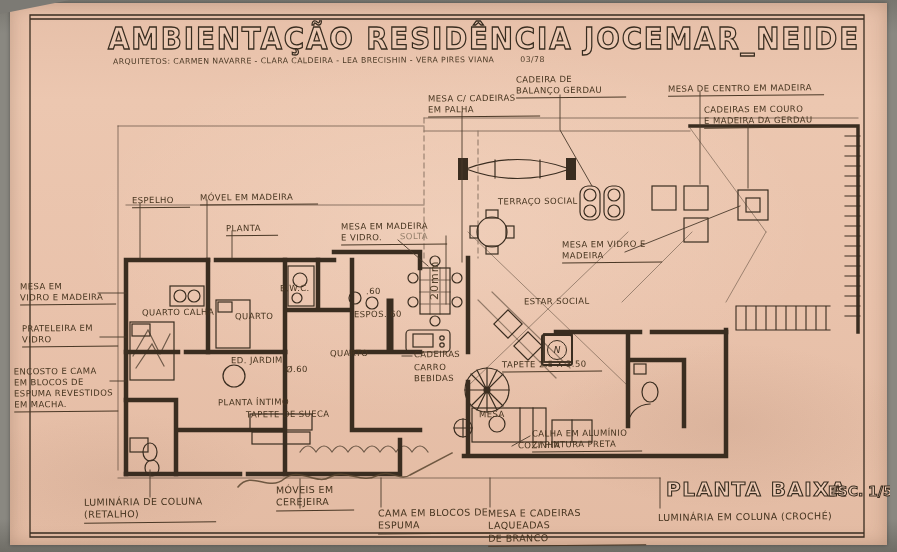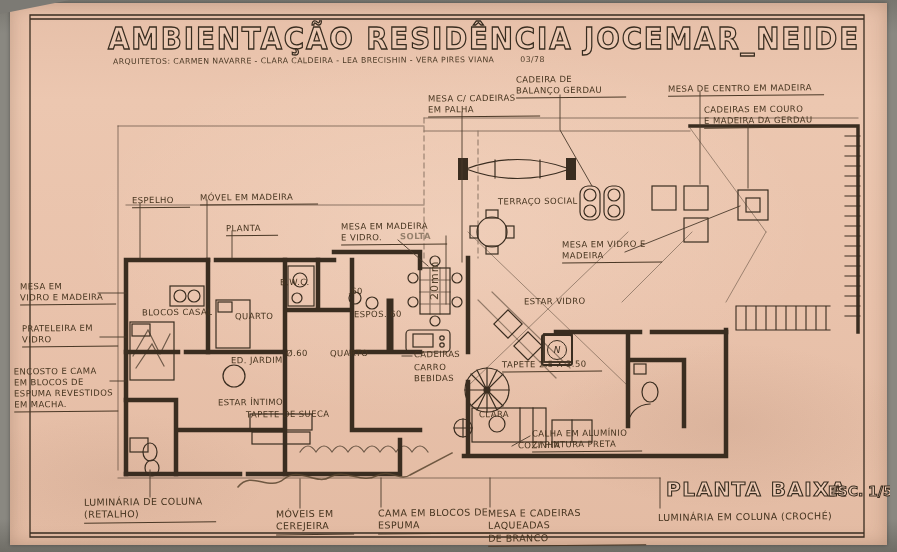--- a/index.html
+++ b/index.html
@@ -18,21 +18,21 @@
     box-shadow:inset 0 0 18px rgba(90,60,40,.28), 0 0 4px rgba(0,0,0,.35);
   }
   #tear{position:absolute;left:0;top:0;width:70px;height:14px;
     background:#7c7a74;clip-path:polygon(0 0,100% 0,0 100%);}
   .lbl{
     position:absolute;color:#46341f;font-size:8.5px;line-height:1.3;
     letter-spacing:.4px;white-space:pre-line;transform:rotate(-.6deg);
     font-family:"DejaVu Sans",sans-serif;
   }
   .ul{border-bottom:1px solid #4a3826;padding-bottom:1px;}
-  .light{color:#95806c;font-weight:bold;}
+  .light{color:#95806c;}
   .big{font-size:9.5px;}
   .rot90{transform:rotate(-90deg);transform-origin:left top;font-size:11px;letter-spacing:1px;color:#55422c;}
   #subtitle{position:absolute;left:113px;top:56px;display:flex;gap:26px;
     color:#4c3a26;font-size:7.8px;letter-spacing:.4px;transform:rotate(-.3deg);}
   #north{
     position:absolute;left:541px;top:334px;width:28px;height:28px;
     border:2px solid #3a2d20;border-radius:3px;display:flex;align-items:center;justify-content:center;
   }
   #north span{
     width:18px;height:18px;border:1.4px solid #3a2d20;border-radius:50%;
@@ -250,46 +250,46 @@
 VIDRO E MADEIRA</div>
   <div class="lbl ul" style="left:22px;top:323px;width:96px">PRATELEIRA EM
 VIDRO</div>
   <div class="lbl ul" style="left:14px;top:366px;width:104px">ENCOSTO E CAMA
 EM BLOCOS DE
 ESPUMA REVESTIDOS
 EM MACHA.</div>
   <div class="lbl" style="left:498px;top:196px;width:92px">TERRAÇO SOCIAL</div>
   <div class="lbl ul" style="left:562px;top:239px;width:100px">MESA EM VIDRO E
 MADEIRA</div>
-  <div class="lbl" style="left:524px;top:296px;width:80px">ESTAR VIDRO</div>
+  <div class="lbl" style="left:524px;top:296px;width:80px">ESTAR SOCIAL</div>
   <div class="lbl ul" style="left:502px;top:359px;width:100px">TAPETE 2.5 X 3.50</div>
-  <div class="lbl" style="left:142px;top:307px;width:86px">BLOCOS CASAL</div>
+  <div class="lbl" style="left:142px;top:307px;width:86px">QUARTO CALHA</div>
   <div class="lbl" style="left:235px;top:311px;width:48px">QUARTO</div>
-  <div class="lbl" style="left:280px;top:277px;width:40px">B.W.C.</div>
+  <div class="lbl" style="left:280px;top:283px;width:40px">B.W.C.</div>
   <div class="lbl" style="left:354px;top:309px;width:56px">ESPOS. 60</div>
   <div class="lbl" style="left:330px;top:348px;width:48px">QUARTO</div>
   <div class="lbl" style="left:231px;top:355px;width:60px">ED. JARDIM</div>
-  <div class="lbl" style="left:286px;top:348px;width:30px">Ø.60</div>
-  <div class="lbl" style="left:218px;top:397px;width:80px">ESTAR ÍNTIMO</div>
+  <div class="lbl" style="left:286px;top:364px;width:30px">Ø.60</div>
+  <div class="lbl" style="left:218px;top:397px;width:80px">PLANTA ÍNTIMO</div>
   <div class="lbl" style="left:246px;top:409px;width:92px">TAPETE DE SUECA</div>
   <div class="lbl" style="left:414px;top:349px;width:60px">CADEIRAS</div>
   <div class="lbl" style="left:414px;top:362px;width:56px">CARRO
 BEBIDAS</div>
-  <div class="lbl" style="left:479px;top:409px;width:40px">CLARA</div>
+  <div class="lbl" style="left:479px;top:409px;width:40px">MESA</div>
   <div class="lbl ul" style="left:532px;top:428px;width:110px">CALHA EM ALUMÍNIO
 C/ PINTURA PRETA</div>
   <div class="lbl" style="left:518px;top:440px;width:56px">COZINHA</div>
   <div class="lbl ul big" style="left:84px;top:496px;width:132px">LUMINÁRIA DE COLUNA
 (RETALHO)</div>
-  <div class="lbl ul big" style="left:276px;top:508px;width:78px">MÓVEIS EM
+  <div class="lbl ul big" style="left:276px;top:484px;width:78px">MÓVEIS EM
 CEREJEIRA</div>
   <div class="lbl ul big" style="left:378px;top:507px;width:112px">CAMA EM BLOCOS DE
 ESPUMA</div>
   <div class="lbl ul big" style="left:488px;top:507px;width:158px">MESA E CADEIRAS LAQUEADAS
 DE BRANCO</div>
   <div class="lbl big" style="left:658px;top:511px;width:180px">LUMINÁRIA EM COLUNA (CROCHÉ)</div>
   <div class="lbl rot90" style="left:428px;top:300px;">20mm</div>
-  <div class="lbl" style="left:348px;top:286px;width:26px">.60</div>
+  <div class="lbl" style="left:366px;top:286px;width:26px">.60</div>
 </div>
 
 <div id="north">
   <span>N</span>
 </div>
 
 </body></html>

